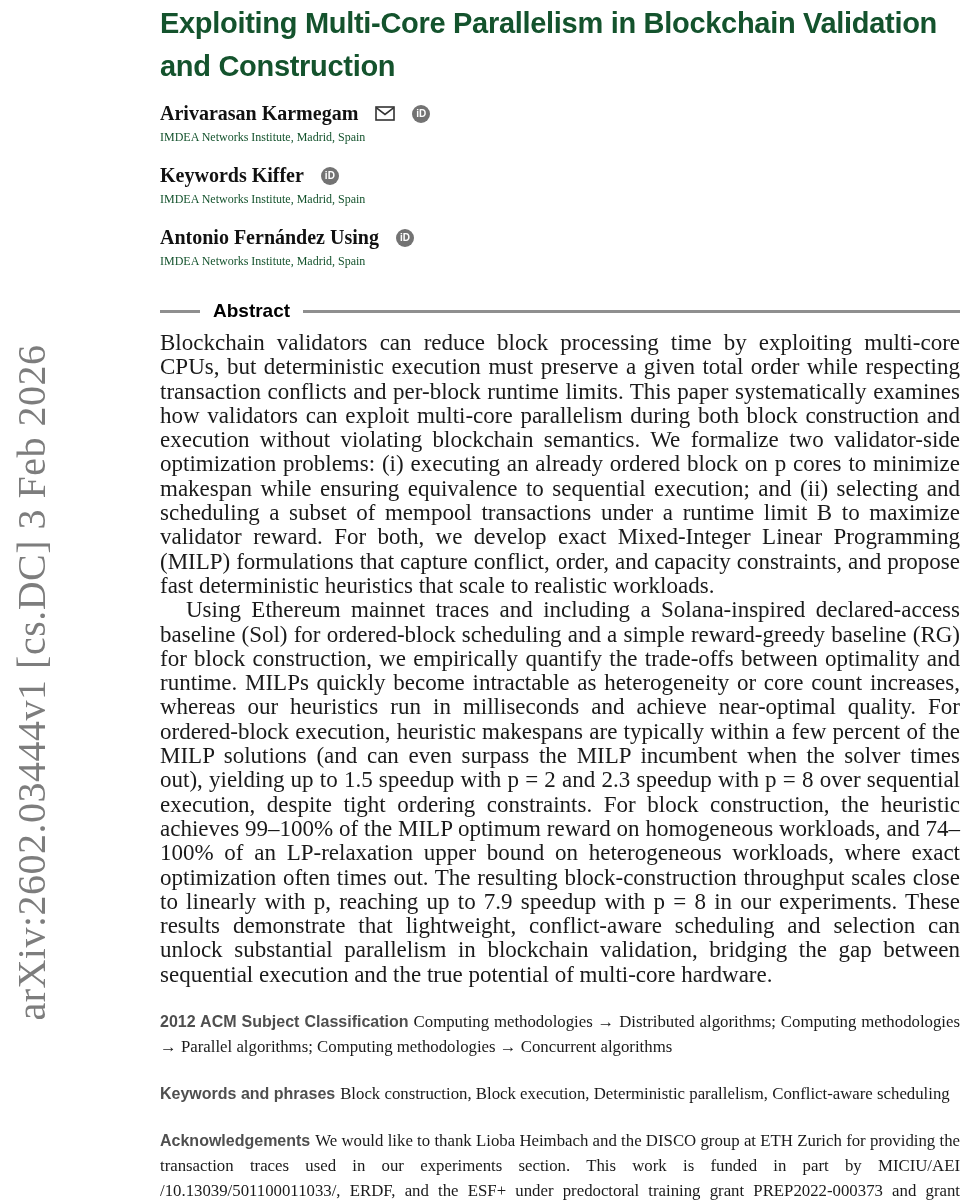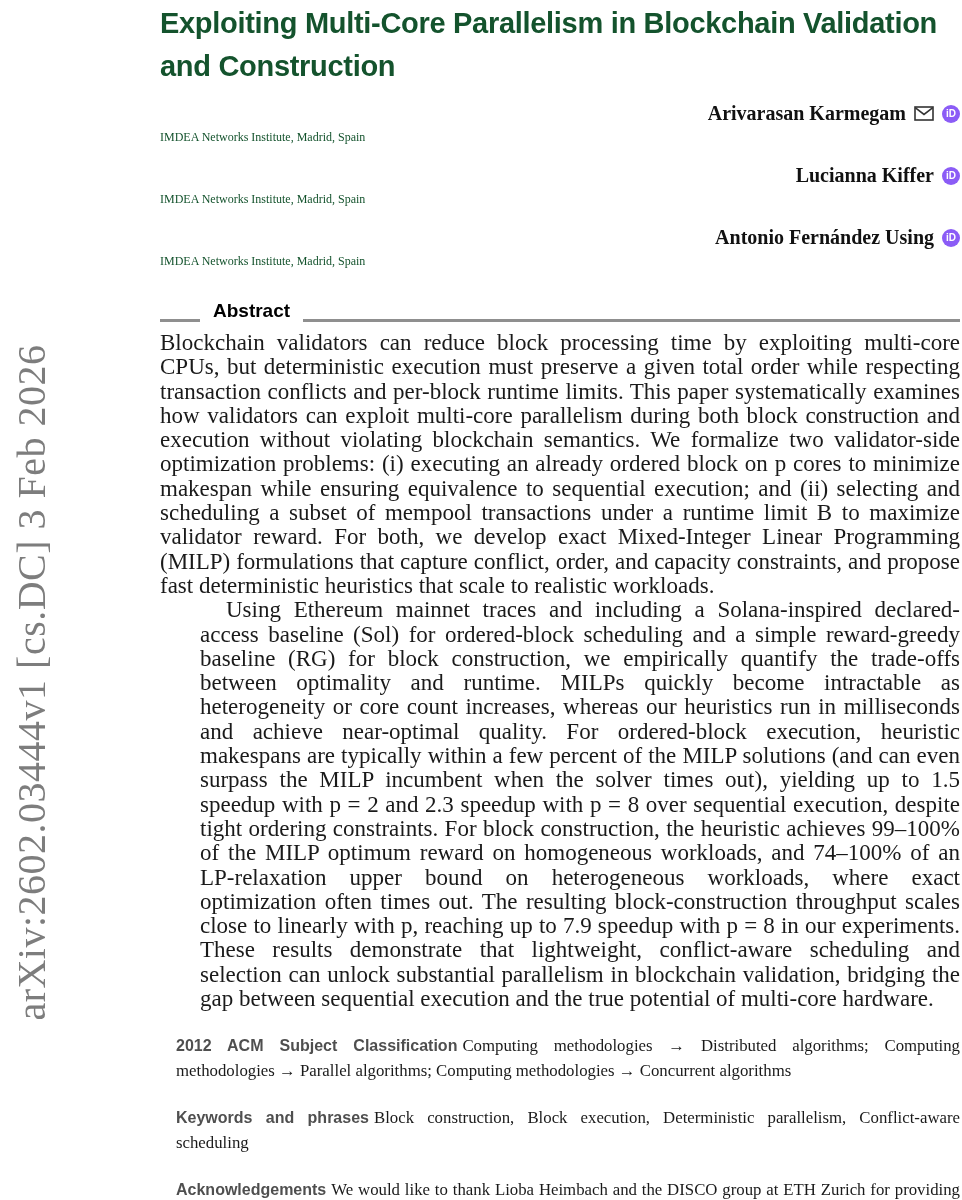--- a/index.html
+++ b/index.html
@@ -14,43 +14,43 @@
               color:#7d7d7d;letter-spacing:0.5px;}
 
   
   .main{position:absolute;left:160px;top:0;width:800px;}
 
   .title{font-family:"Liberation Sans",sans-serif;font-weight:700;
          font-size:29px;line-height:43px;color:#14532d;margin:2px 0 12px 0;
          letter-spacing:-0.3px;}
 
   .author{margin-top:14px;}
-  .author-name-row{display:flex;align-items:center;gap:8px;justify-content:flex-end;}
+  .author-name-row{display:flex;align-items:center;gap:17px;}
   .author-name{font-family:"Liberation Serif",serif;font-weight:700;
                font-size:20px;color:#111;}
   .affil{font-size:12px;line-height:25px;color:#14532d;}
 
   .mail-icon{display:inline-flex;align-items:center;}
   .orcid{display:inline-flex;align-items:center;justify-content:center;
-         width:18px;height:18px;border-radius:50%;background:#8b5cf6;
+         width:18px;height:18px;border-radius:50%;background:#737373;
          color:#ffffff;font-family:"Liberation Sans",sans-serif;
          font-weight:700;font-size:10px;line-height:1;}
 
-  .abstract-heading{display:flex;align-items:flex-end;gap:13px;margin-top:26px;}
+  .abstract-heading{display:flex;align-items:center;gap:13px;margin-top:26px;}
   .rule{height:3px;background:#8f8f8f;}
   .rule-short{width:40px;}
   .rule-long{flex:1;}
   .abstract-title{font-family:"Liberation Sans",sans-serif;font-weight:700;
                   font-size:19px;color:#000;}
 
   .abs-para{font-size:23px;line-height:24.3px;text-align:justify;
             margin:9px 0 0 0;}
-  .abs-para.indent{text-indent:26px;margin-top:0;margin-left:40px;}
+  .abs-para.indent{text-indent:26px;margin-top:0;}
 
-  .meta{font-size:16.8px;line-height:25px;text-align:justify;margin:22px 0 0 16px;}
+  .meta{font-size:16.8px;line-height:25px;text-align:justify;margin:22px 0 0 0;}
   .meta-label{font-family:"Liberation Sans",sans-serif;font-weight:700;
               font-size:16px;color:#4f4f4f;margin-right:5px;}
 </style>
 </head>
 <body>
 
 <div class="arxiv-strip">
   <span class="arxiv-text">arXiv:2602.03444v1  [cs.DC]  3 Feb 2026</span>
 </div>
 
@@ -67,21 +67,21 @@
           <path d="M1.5 1.8 L10 8.4 L18.5 1.8" fill="none" stroke="#333" stroke-width="1.6"></path>
         </svg>
       </span>
       <span class="orcid">iD</span>
     </div>
     <div class="affil">IMDEA Networks Institute, Madrid, Spain</div>
   </div>
 
   <div class="author">
     <div class="author-name-row">
-      <span class="author-name">Lucianna Kiffer</span>
+      <span class="author-name">Keywords Kiffer</span>
       <span class="orcid">iD</span>
     </div>
     <div class="affil">IMDEA Networks Institute, Madrid, Spain</div>
   </div>
 
   <div class="author">
     <div class="author-name-row">
       <span class="author-name">Antonio Fernández Using</span>
       <span class="orcid">iD</span>
     </div>

